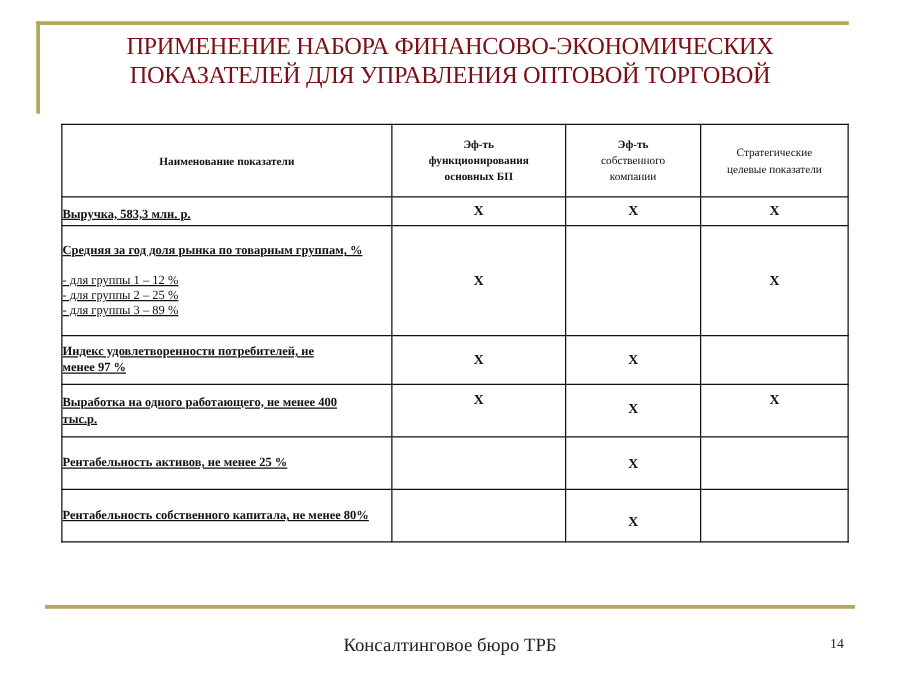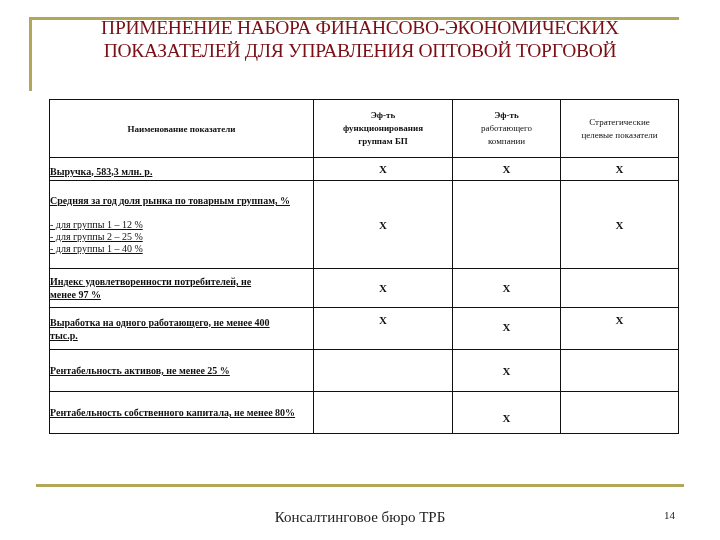--- a/index.html
+++ b/index.html
@@ -14,21 +14,21 @@
     }
     .gold-left {
       position: absolute; left: 29px; top: 17px; width: 3px; height: 74px;
       background: #b3a85a;
     }
     .gold-bottom {
       position: absolute; left: 36px; top: 484px; width: 648px; height: 3px;
       background: #b3a85a;
     }
     .title {
-      position: absolute; left: 40px; top: 16px; width: 640px;
+      position: absolute; left: 40px; top: 26px; width: 640px;
       text-align: center; color: #7a1016;
       font-family: "Liberation Serif", "DejaVu Serif", serif;
       font-size: 19.5px; line-height: 23px; font-weight: normal;
       letter-spacing: -0.3px;
     }
     .title span { display: block; white-space: nowrap; }
     table.metrics {
       position: absolute; left: 49px; top: 99px;
       width: 629px; border-collapse: collapse; table-layout: fixed;
       font-family: "Liberation Serif", "DejaVu Serif", serif;
@@ -78,25 +78,25 @@
     <col style="width:139px">
     <col style="width:108px">
     <col style="width:118px">
   </colgroup>
   <tbody>
       <tr style="height:58px">
     <th class="hname">Наименование показатели</th>
     <th class="hcol">
       <div class="b">Эф-ть</div>
       <div class="b">функционирования</div>
-      <div class="b">группам БП</div>
+      <div class="b">основных БП</div>
     </th>
     <th class="hcol">
       <div class="b">Эф-ть</div>
-      <div>работающего</div>
+      <div>собственного</div>
       <div>компании</div>
     </th>
     <th class="hcol">
       <div>Стратегические</div>
       <div>целевые показатели</div>
     </th>
   </tr>
 
   <tr style="height:23px">
     <td class="name" style="padding-top:4px"><span class="lead">Выручка, 583,3 млн. р.</span></td>
@@ -105,21 +105,21 @@
     <td class="mark">Х</td>
   </tr>
 
 
   <tr style="height:88px">
     <td class="name">
       <div class="lead">Средняя за год доля рынка  по товарным  группам, %</div>
       <div class="sub">
         <div>- для группы 1 – 12 %</div>
         <div>- для группы 2 – 25 %</div>
-        <div>- для группы 1 – 40 %</div>
+        <div>- для группы 3 – 89 %</div>
       </div>
     </td>
     <td class="mark">Х</td>
     <td class="mark"></td>
     <td class="mark">Х</td>
   </tr>
 
   <tr style="height:39px">
     <td class="name" style="padding-right:44px"><span class="lead">Индекс удовлетворенности потребителей, не менее 97 %</span></td>
     <td class="mark">Х</td>

